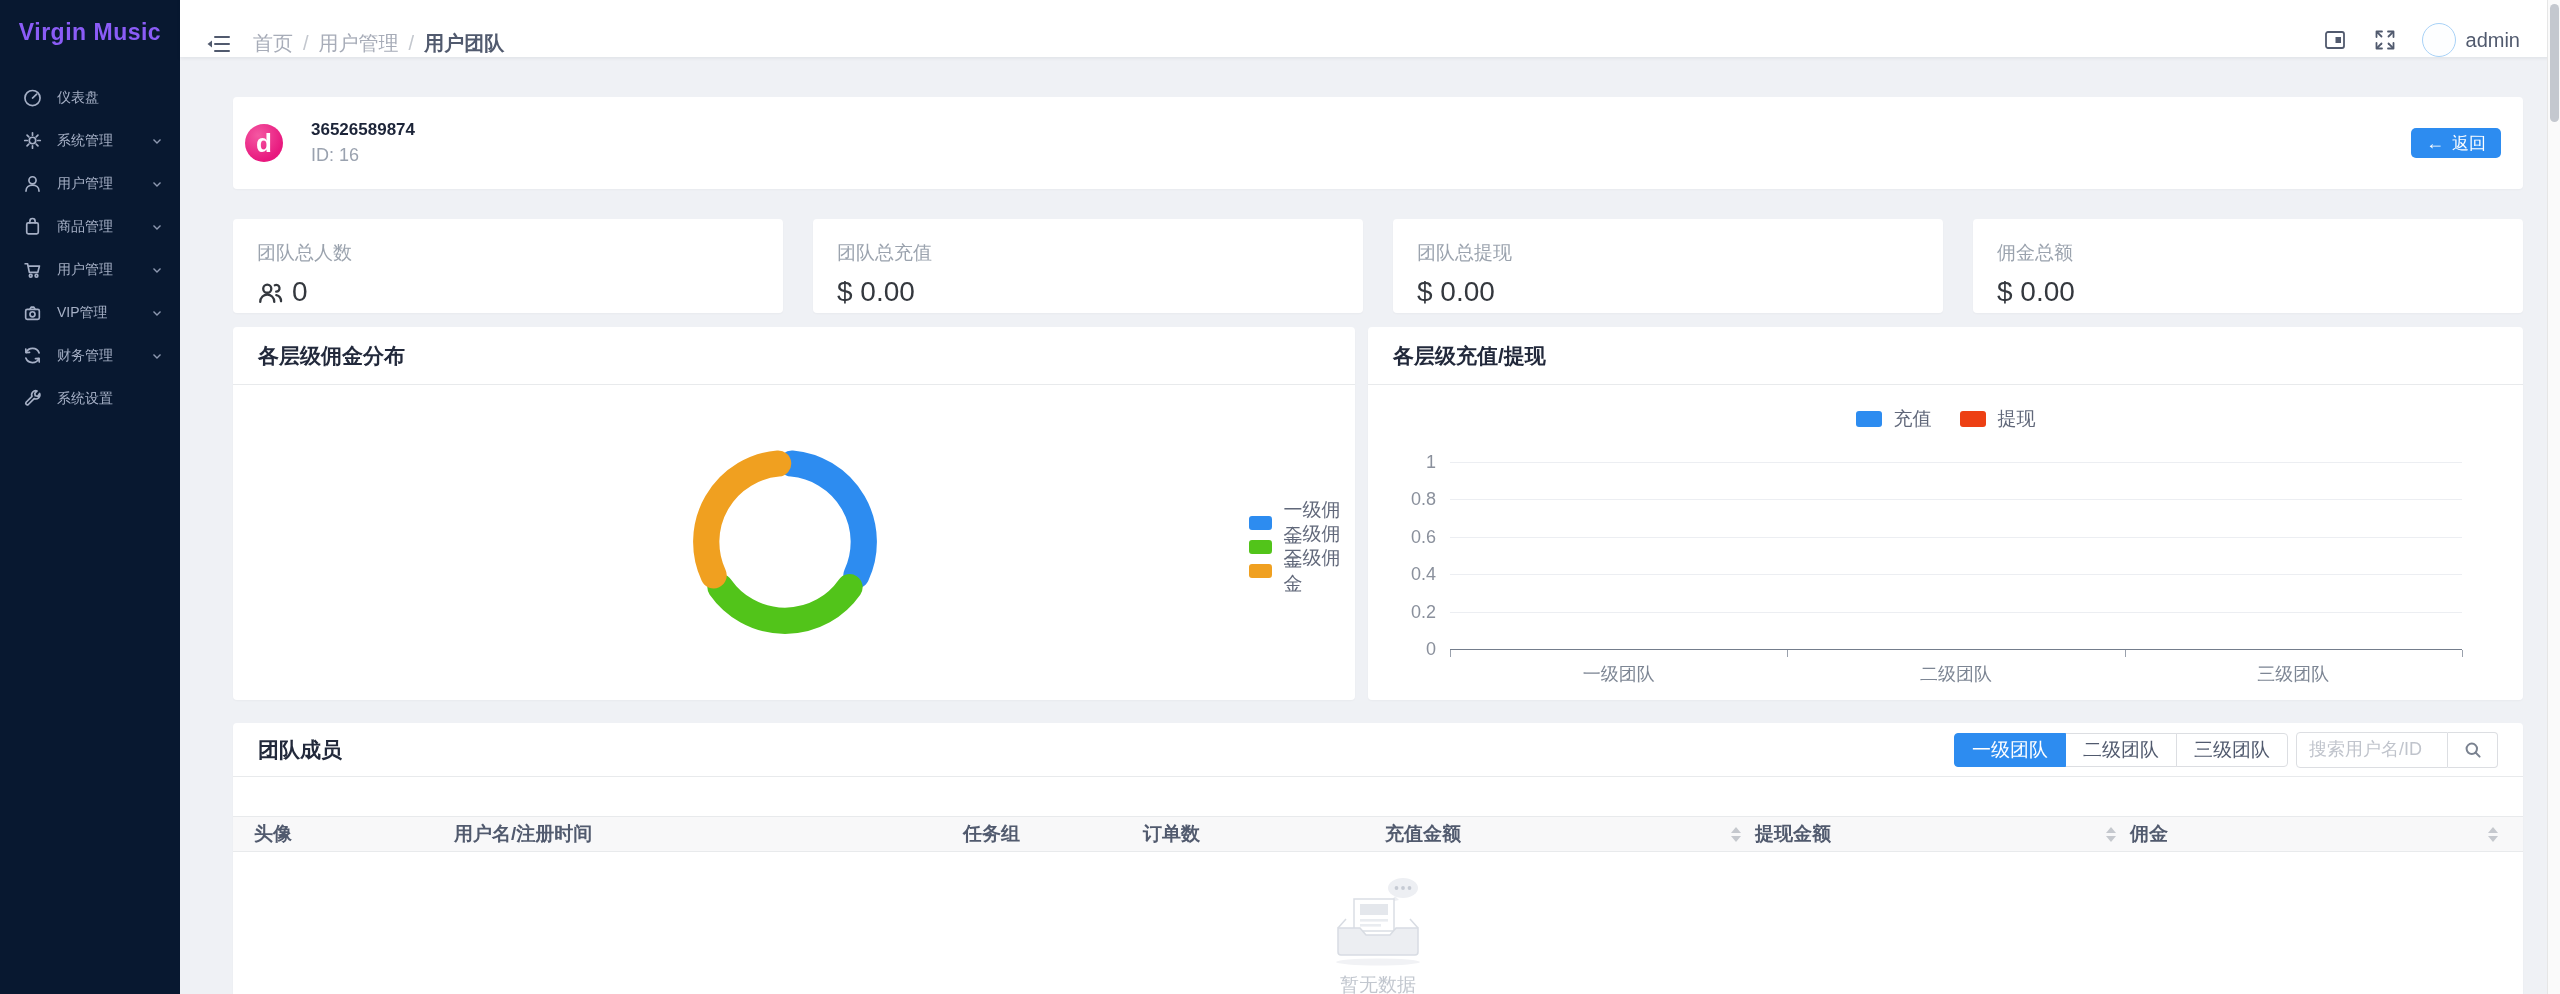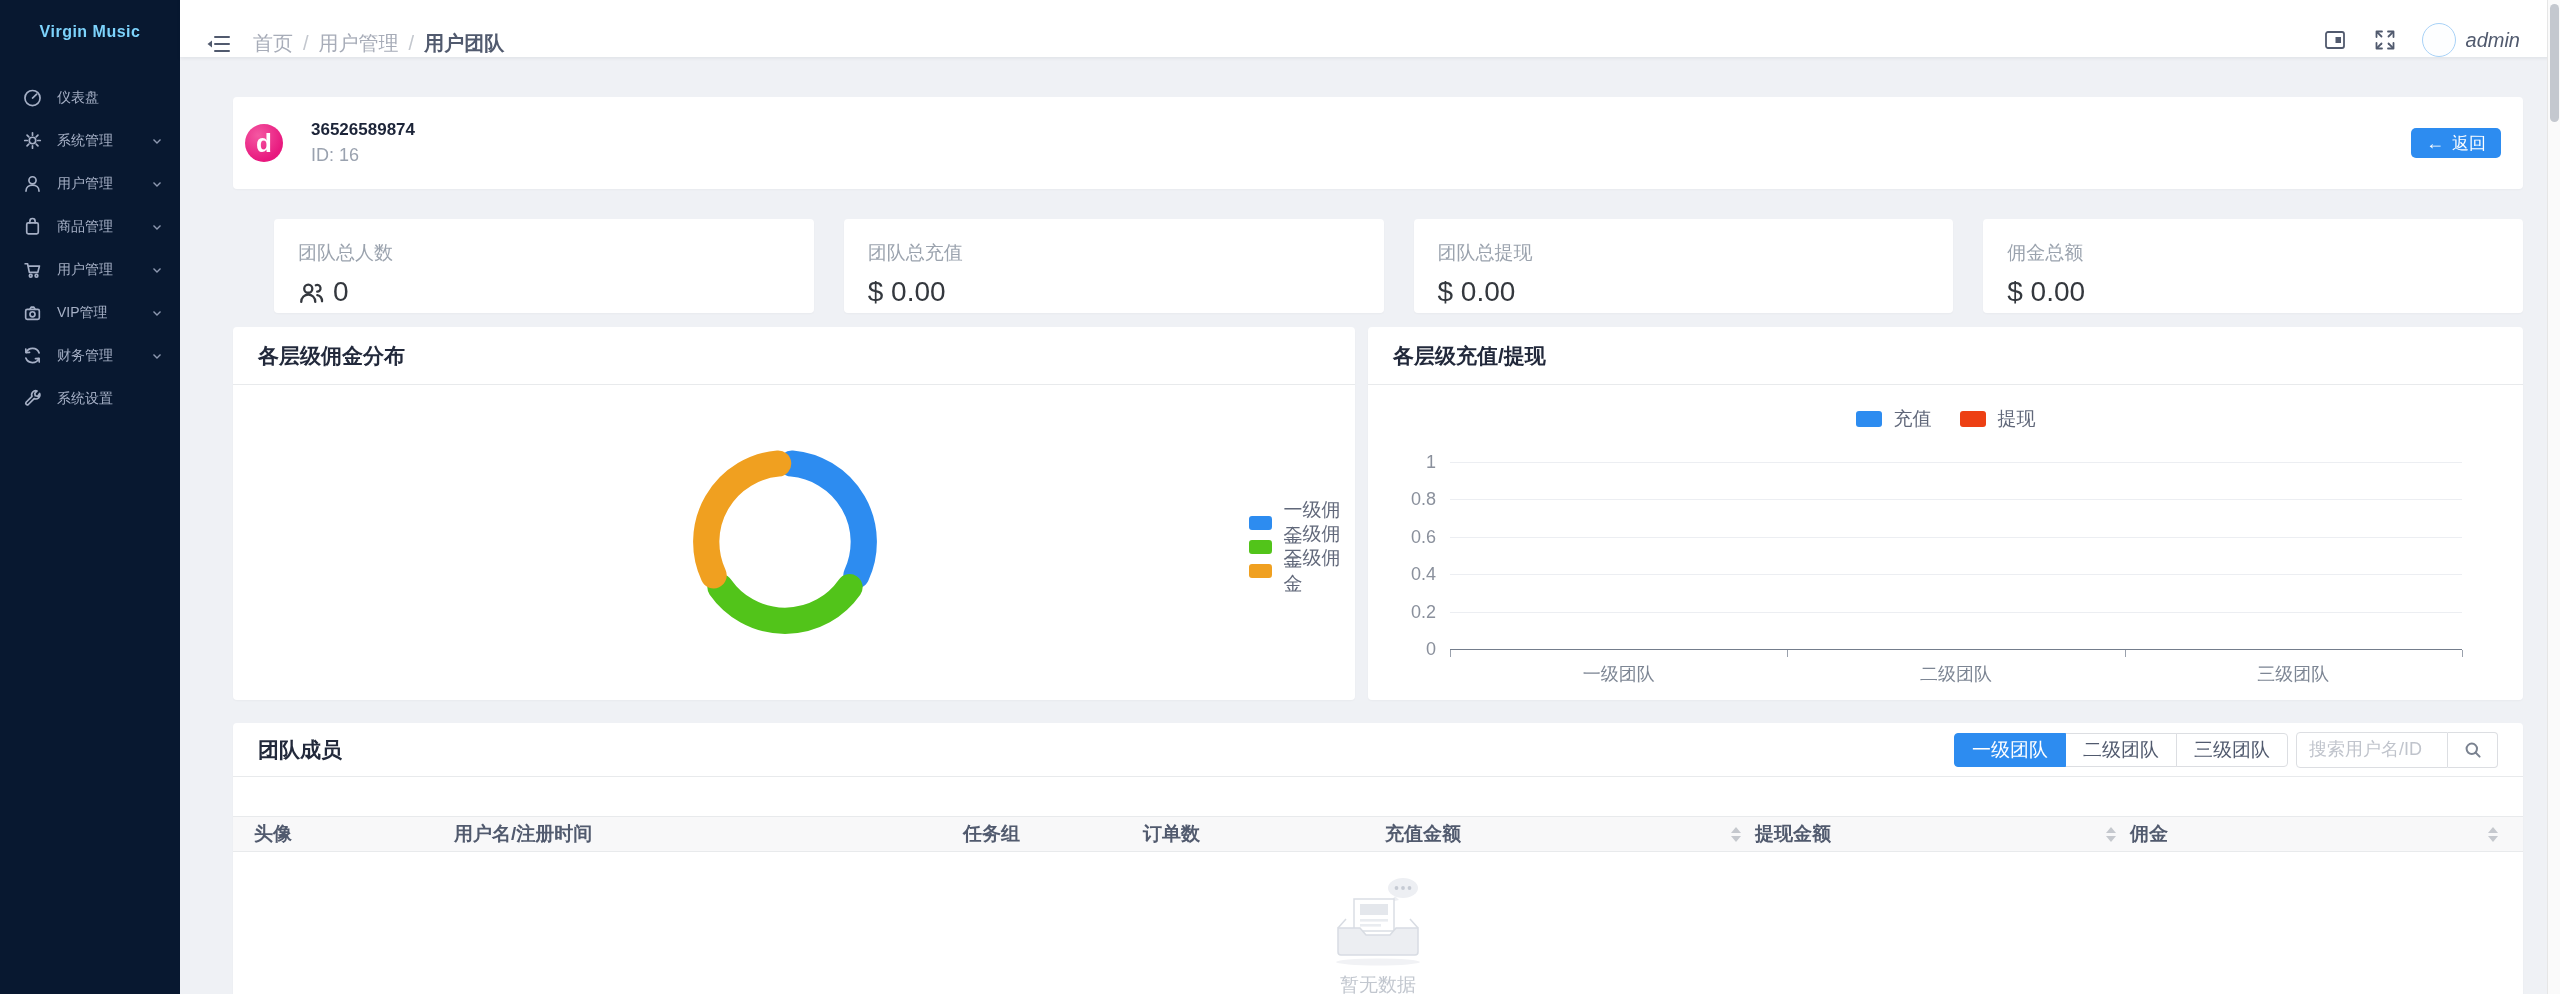--- a/index.html
+++ b/index.html
@@ -3,42 +3,42 @@
 <meta charset="utf-8">
 <style>
   * { box-sizing: border-box; margin: 0; padding: 0; }
   html,body { width:2560px; height:994px; overflow:hidden; }
   body { font-family:"Liberation Sans","DejaVu Sans",sans-serif; background:#eff1f5; }
   .screen { width:2560px; height:994px; display:flex; position:relative; }
 
   
   .sidebar { width:180px; height:994px; background:#081830; flex:0 0 180px; color:#a6b0c6; }
   .logo { height:64px; display:flex; align-items:center; justify-content:center;
-          color:#7dd3fc; font-size:16px; font-weight:bold; letter-spacing:.5px; }
+          color:#8b5cf6; font-size:23px; font-weight:bold; letter-spacing:.5px; }
   .nav { padding-top:12px; }
   .nav-item { height:43px; display:flex; align-items:center; padding-left:22px; cursor:pointer;
               font-size:14px; color:#a6b0c6; }
   .nav-item svg.mi { width:21px; height:21px; margin-right:14px; stroke:#a6b0c6; fill:none;
                      stroke-width:1.6; stroke-linecap:round; stroke-linejoin:round; flex:0 0 21px; }
   .nav-item .chev { margin-left:auto; margin-right:16px; width:14px; height:14px; stroke:#8d98b0; fill:none; stroke-width:2; }
 
   
   .rightcol { flex:1; display:flex; flex-direction:column; min-width:0; }
   .topbar { height:57px; background:#fff; display:flex; align-items:flex-end; padding:0 30px 0 25px;
             box-shadow:0 1px 4px rgba(0,21,41,.08); position:relative; z-index:2; }
   .fold-btn { width:26px; height:26px; cursor:pointer; }
   .fold-btn svg { width:26px; height:26px; stroke:#515a6e; fill:#515a6e; stroke-width:2; stroke-linecap:round; }
   .breadcrumb { margin-left:22px; font-size:20px; color:#a7acb8; display:flex; align-items:center; gap:10px; }
   .breadcrumb .sep { color:#c3c7ce; }
   .bc-link { color:#a7acb8; cursor:pointer; }
   .bc-current { color:#515a6e; font-weight:bold; }
   .topbar-right { margin-left:auto; display:flex; align-items:center; gap:24px; }
   .tb-icon { width:26px; height:26px; cursor:pointer; }
   .tb-icon svg { width:26px; height:26px; stroke:#515a6e; fill:none; stroke-width:1.8; stroke-linecap:round; stroke-linejoin:round; }
-  .user-chip { display:flex; align-items:center; gap:10px; cursor:pointer; margin-right:10px;font-style:italic; }
+  .user-chip { display:flex; align-items:center; gap:10px; cursor:pointer; margin-right:10px; }
   .avatar-ring { width:34px; height:34px; border-radius:50%; border:1px solid #a8d2f7; background:#fdfeff; }
   .user-name { font-size:20px; color:#515a6e; }
 
   .content { flex:1; overflow:hidden; padding:0 37px 0 53px; }
 
   .card { background:#fff; border-radius:4px; box-shadow:0 1px 2px rgba(0,0,0,.03); }
 
   
   .profile-card { margin-top:40px; height:92px; display:flex; align-items:center; padding:0 22px 0 12px; }
   .p-avatar { width:38px; height:38px; border-radius:50%;
@@ -46,21 +46,21 @@
               display:flex; align-items:center; justify-content:center;
               color:#fff; font-size:26px; font-weight:bold; line-height:1; }
   .p-meta { margin-left:28px; }
   .p-name { font-size:17px; font-weight:bold; color:#1c2438; }
   .p-id { font-size:18px; color:#9aa2af; margin-top:5px; }
   .back-btn { margin-left:auto; height:30px; padding:0 15px; background:#2d8cf0; border:none; border-radius:5px;
               color:#fff; font-size:17px; display:flex; align-items:center; gap:8px; cursor:pointer; }
   .back-btn .arr { font-size:18px; line-height:1; }
 
   
-  .stats-row { margin-top:30px; display:flex; gap:30px;margin-left:41px; }
+  .stats-row { margin-top:30px; display:flex; gap:30px; }
   .stat-card { flex:1; height:94px; padding:21px 24px; }
   .stat-label { font-size:19px; color:#9ba3ae; }
   .stat-value { margin-top:10px; font-size:28px; color:#34383e; display:flex; align-items:center; gap:8px; }
   .stat-value svg { width:27px; height:27px; stroke:#34383e; fill:none; stroke-width:1.7; stroke-linecap:round; stroke-linejoin:round; }
 
   
   .charts-row { margin-top:14px; display:flex; gap:13px; }
   .chart-card { height:373px; }
   .chart-card.left { width:1122px; flex:0 0 1122px; }
   .chart-card.right { flex:1; }

